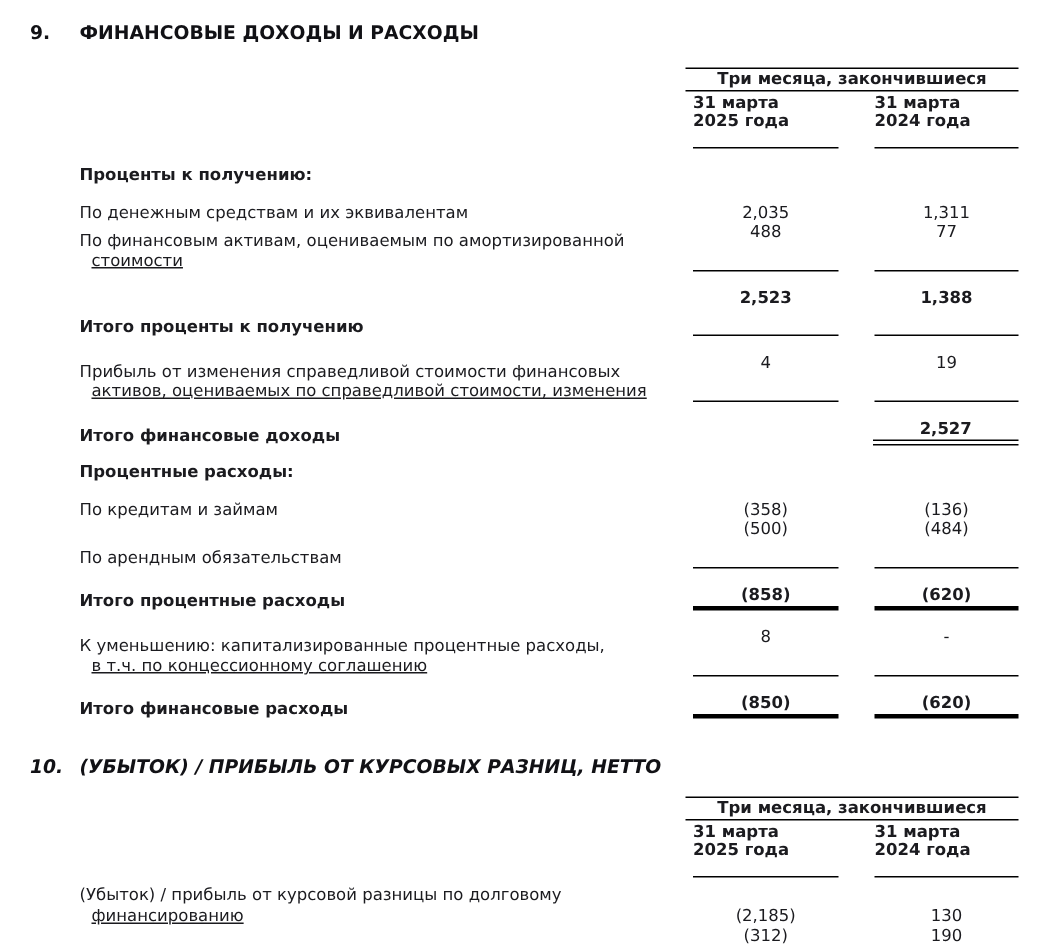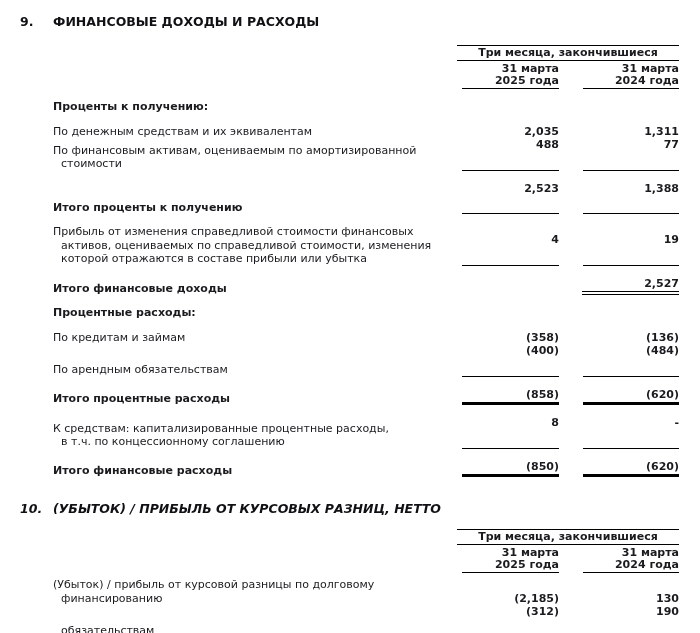--- a/index.html
+++ b/index.html
@@ -36,37 +36,37 @@
     text-align:center;
     line-height:12px;
     border-top:1.5px solid #000;
     border-bottom:1.5px solid #000;
     padding:1px 0 1px;
     white-space:nowrap;
   }
   .colheads { display:flex; justify-content:space-between; margin-top:2px; }
   .colhead {
     font-weight:bold;
-    text-align:right;
+    text-align:left;
     line-height:12px;
-    padding-bottom:1px;
+    padding-bottom:11px;
     border-bottom:1.5px solid #000;
   }
   .colhead.c1 { width:97px; margin-left:5px; }
   .colhead.c2 { width:96px; }
 
   
   .rows { margin-top:5px; }
   .row { display:flex; align-items:flex-end; }
   .row.gap { margin-top:11px; }
   .row.bold { font-weight:bold; }
   .lbl { flex:1; margin-left:53px; min-width:0; }
   .lln { white-space:nowrap; }
-  .lln.cont { padding-left:8px; }
-  .val { width:97px; text-align:right; white-space:nowrap;font-weight:bold; }
+  .lln.cont { padding-left:8px;text-decoration:underline; }
+  .val { width:97px; text-align:center; white-space:nowrap; }
   .val.v2 { width:96px; margin-left:24px; }
   .val.rule-thin   { border-bottom:1.5px solid #000; padding-bottom:18px; }
   .val.rule-double { border-bottom:4px double #000;  padding-bottom:1px; }
   .val.rule-thick  { border-bottom:3px solid #000;   padding-bottom:1px; }
 </style>
 </head>
 <body>
 
 <div class="page">
 
@@ -115,21 +115,20 @@
           <div class="lbl">
             <div class="lln">Итого проценты к получению</div>
           </div>
           <div class="val v1 rule-thin">2,523</div>
           <div class="val v2 rule-thin">1,388</div>
         </div>
         <div class="row gap">
           <div class="lbl">
             <div class="lln">Прибыль от изменения справедливой стоимости финансовых</div>
             <div class="lln cont">активов, оцениваемых по справедливой стоимости, изменения</div>
-            <div class="lln cont">которой отражаются в составе прибыли или убытка</div>
           </div>
           <div class="val v1 rule-thin">4</div>
           <div class="val v2 rule-thin">19</div>
         </div>
         <div class="row gap bold">
           <div class="lbl">
             <div class="lln">Итого финансовые доходы</div>
           </div>
           <div class="val v1 rule-double">2,527</div>
         </div>
@@ -144,33 +143,33 @@
           <div class="lbl">
             <div class="lln">По кредитам и займам</div>
           </div>
           <div class="val v1">(358)</div>
           <div class="val v2">(136)</div>
         </div>
         <div class="row">
           <div class="lbl">
             <div class="lln">По арендным обязательствам</div>
           </div>
-          <div class="val v1 rule-thin">(400)</div>
+          <div class="val v1 rule-thin">(500)</div>
           <div class="val v2 rule-thin">(484)</div>
         </div>
         <div class="row gap bold">
           <div class="lbl">
             <div class="lln">Итого процентные расходы</div>
           </div>
           <div class="val v1 rule-thick">(858)</div>
           <div class="val v2 rule-thick">(620)</div>
         </div>
         <div class="row gap">
           <div class="lbl">
-            <div class="lln">К средствам: капитализированные процентные расходы,</div>
+            <div class="lln">К уменьшению: капитализированные процентные расходы,</div>
             <div class="lln cont">в т.ч. по концессионному соглашению</div>
           </div>
           <div class="val v1 rule-thin">8</div>
           <div class="val v2 rule-thin">-</div>
         </div>
         <div class="row gap bold">
           <div class="lbl">
             <div class="lln">Итого финансовые расходы</div>
           </div>
           <div class="val v1 rule-thick">(850)</div>

